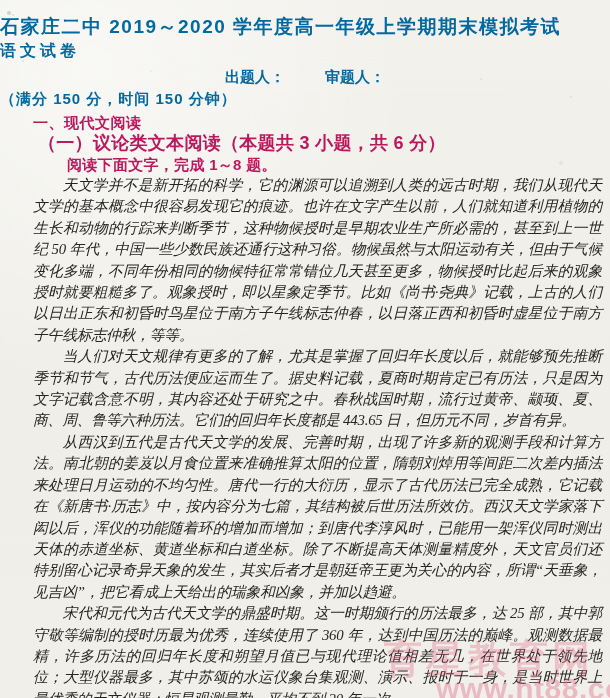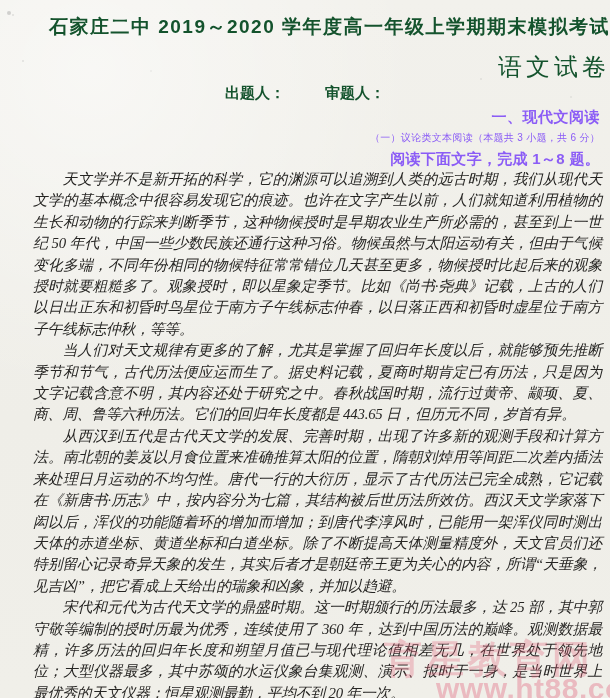--- a/index.html
+++ b/index.html
@@ -5,28 +5,28 @@
   html,body{margin:0;padding:0;}
   body{
     width:610px;height:698px;overflow:hidden;position:relative;
     background:#f1f0ea;
     background-image:
       radial-gradient(circle at 15% 10%, rgba(255,255,255,.5), rgba(255,255,255,0) 40%),
       linear-gradient(180deg,#f2f1ec 0%,#efeee8 60%,#f0efe9 100%);
     font-family:"Liberation Sans", sans-serif;
   }
   .page{position:absolute;inset:0;}
-  .header{text-align:right;color:#14532d;}
+  .header{text-align:left;color:#0369a1;}
   .title-main{padding-top:14px;font-size:19px;font-weight:700;letter-spacing:1.5px;line-height:26px;}
-  .title-sub{margin-top:16px;font-size:24px;font-weight:400;letter-spacing:4px;line-height:22px;}
+  .title-sub{margin-top:0;font-size:16px;font-weight:700;letter-spacing:4px;line-height:22px;}
   .persons{margin-top:6px;display:flex;justify-content:center;gap:40px;font-size:15px;font-weight:700;line-height:18px;}
   .score-line{margin-top:4px;font-size:15px;font-weight:700;letter-spacing:1px;line-height:18px;}
-  .section{margin:4px 10px 0 33px;color:#8b5cf6;text-align:right;}
+  .section{margin:4px 10px 0 33px;color:#be185d;}
   .sec-heading{font-size:15px;font-weight:700;line-height:21px;letter-spacing:.5px;}
-  .sec-subheading{font-size:10px;font-weight:400;line-height:21px;letter-spacing:.3px;padding-left:5px;}
+  .sec-subheading{font-size:18px;font-weight:700;line-height:21px;letter-spacing:.3px;padding-left:5px;}
   .sec-instruction{font-size:15px;font-weight:700;line-height:21px;letter-spacing:.3px;padding-left:34px;}
   .passage{
     margin:0 8px 0 33px;color:#262523;
     font-family:"Liberation Serif", serif;font-style:italic;
     font-size:14.8px;line-height:21.4px;letter-spacing:-0.2px;
     text-align:justify;
   }
   .passage p{margin:0;text-indent:2em;}
   .watermark{position:absolute;pointer-events:none;}
   .wm-cn{
@@ -61,20 +61,21 @@
 
 <div class="page">
 
   <div class="header">
     <div class="title-main">石家庄二中 2019～2020 学年度高一年级上学期期末模拟考试</div>
     <div class="title-sub">语文试卷</div>
     <div class="persons">
       <span>出题人：</span>
       <span>审题人：</span>
     </div>
+    <div class="score-line">（满分 150 分，时间 150 分钟）</div>
   </div>
 
   <div class="section">
     <div class="sec-heading">一、现代文阅读</div>
     <div class="sec-subheading">（一）议论类文本阅读（本题共 3 小题，共 6 分）</div>
     <div class="sec-instruction">阅读下面文字，完成 1～8 题。</div>
   </div>
 
   <div class="passage">
     <p>天文学并不是新开拓的科学，它的渊源可以追溯到人类的远古时期，我们从现代天文学的基本概念中很容易发现它的痕迹。也许在文字产生以前，人们就知道利用植物的生长和动物的行踪来判断季节，这种物候授时是早期农业生产所必需的，甚至到上一世纪 50 年代，中国一些少数民族还通行这种习俗。物候虽然与太阳运动有关，但由于气候变化多端，不同年份相同的物候特征常常错位几天甚至更多，物候授时比起后来的观象授时就要粗糙多了。观象授时，即以星象定季节。比如《尚书·尧典》记载，上古的人们以日出正东和初昏时鸟星位于南方子午线标志仲春，以日落正西和初昏时虚星位于南方子午线标志仲秋，等等。</p>

